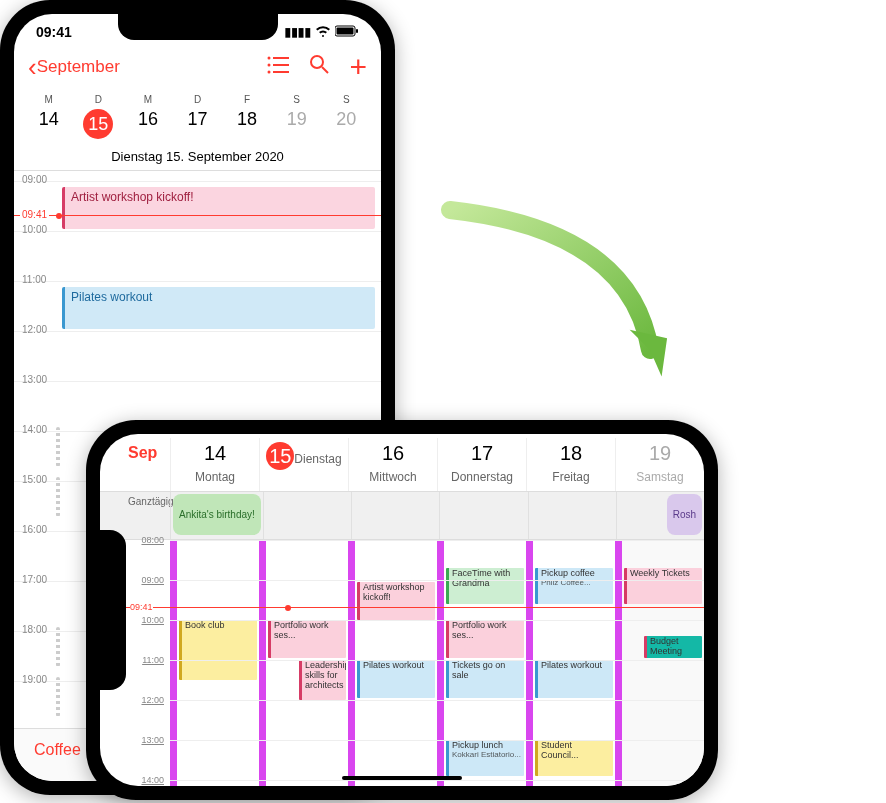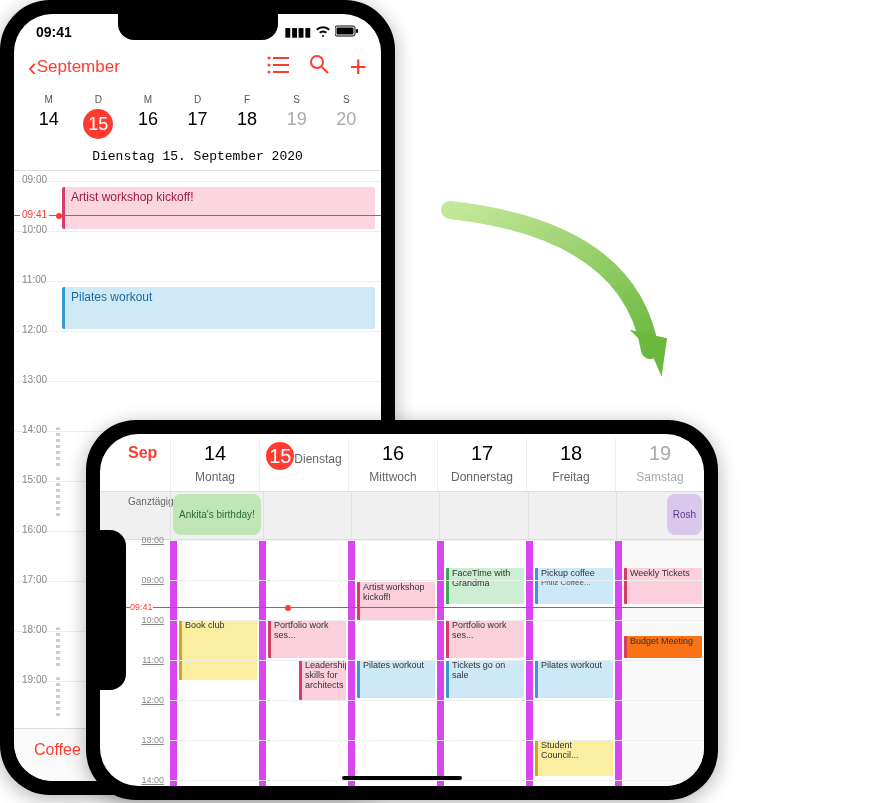--- a/index.html
+++ b/index.html
@@ -60,21 +60,21 @@
 .navbar .actions { display: flex; gap: 20px; align-items: center; }
 .navbar .icon-btn { color: #ff3b30; font-size: 22px; }
 
 
 .week-hdr { display: flex; padding: 0 10px; }
 .week-hdr .col { flex: 1; text-align: center; font-size: 10px; color: #555; font-weight: 500; }
 .date-row { display: flex; padding: 4px 10px 0; }
 .date-row .col { flex: 1; text-align: center; font-size: 18px; color: #000; position: relative; }
 .date-row .col.wk { color: #aaa; }
 .date-row .col.sel span { background: #ff3b30; color: #fff; border-radius: 50%; width: 30px; height: 30px; display: inline-flex; align-items: center; justify-content: center; }
-.date-title { text-align: center; font-size: 13px; padding: 10px 0 6px; font-weight: 500; border-bottom: 1px solid #ddd; font-family: Liberation Mono, monospace; }
+.date-title { text-align: center; font-size: 13px; padding: 10px 0 6px; font-weight: 500; border-bottom: 1px solid #ddd; }
 
 
 .schedule { position: relative; height: 555px; overflow: hidden; }
 .hour-row { position: absolute; left: 0; right: 0; border-top: 1px solid #eee; }
 .hour-row .lbl { position: absolute; left: 8px; top: -8px; font-size: 10px; color: #888; }
 .now-line { position: absolute; left: 0; right: 0; border-top: 1px solid #ff3b30; z-index: 5; }
 .now-line::before { content: ''; position: absolute; left: 42px; top: -3px; width: 6px; height: 6px; background: #ff3b30; border-radius: 50%; }
 .now-line .lbl { position: absolute; left: 6px; top: -7px; font-size: 10px; color: #ff3b30; background: #fff; padding: 0 2px; }
 .event-p { position: absolute; left: 48px; right: 6px; border-left: 3px solid; padding: 3px 6px; font-size: 12px; border-radius: 2px; }
 .ev-dash { position: absolute; left: 42px; width: 4px; background: repeating-linear-gradient(to bottom, #ccc 0 3px, transparent 3px 6px); border-radius: 2px; }
@@ -309,38 +309,42 @@
       <div class="day-body" id="db-thu">
           <div class="ev-l" style="top: 28px; height: 36px; background: rgb(205, 238, 210); border-left-color: rgb(59, 171, 83); color: rgb(51, 51, 51);">
             <div>FaceTime with Grandma</div>
           </div>
           <div class="ev-l" style="top: 80px; height: 38px; background: rgb(251, 208, 220); border-left-color: rgb(214, 60, 102); color: rgb(51, 51, 51);">
             <div>Portfolio work ses...</div>
           </div>
           <div class="ev-l" style="top: 120px; height: 38px; background: rgb(205, 232, 247); border-left-color: rgb(58, 152, 208); color: rgb(51, 51, 51);">
             <div>Tickets go on sale</div>
           </div>
+          <div class="ev-l" style="top: 200px; height: 36px; background: rgb(205, 232, 247); border-left-color: rgb(58, 152, 208); color: rgb(51, 51, 51);">
+            <div>Pickup lunch</div>
+            <div style="font-size:8px;opacity:.8;">Kokkari Estiatorio...</div>
+          </div>
         </div>
       <div class="day-body" id="db-fri">
           <div class="ev-l" style="top: 28px; height: 36px; background: rgb(205, 232, 247); border-left-color: rgb(58, 152, 208); color: rgb(51, 51, 51);">
             <div>Pickup coffee</div>
             <div style="font-size:8px;opacity:.8;">Philz Coffee...</div>
           </div>
           <div class="ev-l" style="top: 120px; height: 38px; background: rgb(205, 232, 247); border-left-color: rgb(58, 152, 208); color: rgb(51, 51, 51);">
             <div>Pilates workout</div>
           </div>
           <div class="ev-l" style="top: 200px; height: 36px; background: rgb(252, 238, 160); border-left-color: rgb(208, 168, 32); color: rgb(51, 51, 51);">
             <div>Student Council...</div>
           </div>
         </div>
       <div class="day-body wk" id="db-sat">
           <div class="ev-l" style="top: 28px; height: 36px; background: rgb(251, 208, 220); border-left-color: rgb(214, 60, 102); color: rgb(51, 51, 51);">
             <div>Weekly Tickets</div>
           </div>
-          <div class="ev-l" style="top: 96px; height: 22px; background: #f97316; border-left-color: rgb(214, 60, 102); color: rgb(51, 51, 51);">
+          <div class="ev-l" style="top: 96px; height: 22px; background: #14b8a6; border-left-color: rgb(214, 60, 102); color: rgb(51, 51, 51); margin-left: 20px;">
             <div>Budget Meeting</div>
           </div>
         </div>
     <div class="grid-line" style="top: 0px;"></div>
         <div class="grid-line" style="top: 40px;"></div>
         <div class="grid-line" style="top: 80px;"></div>
         <div class="grid-line" style="top: 120px;"></div>
         <div class="grid-line" style="top: 160px;"></div>
         <div class="grid-line" style="top: 200px;"></div>
         <div class="grid-line" style="top: 240px;"></div>

